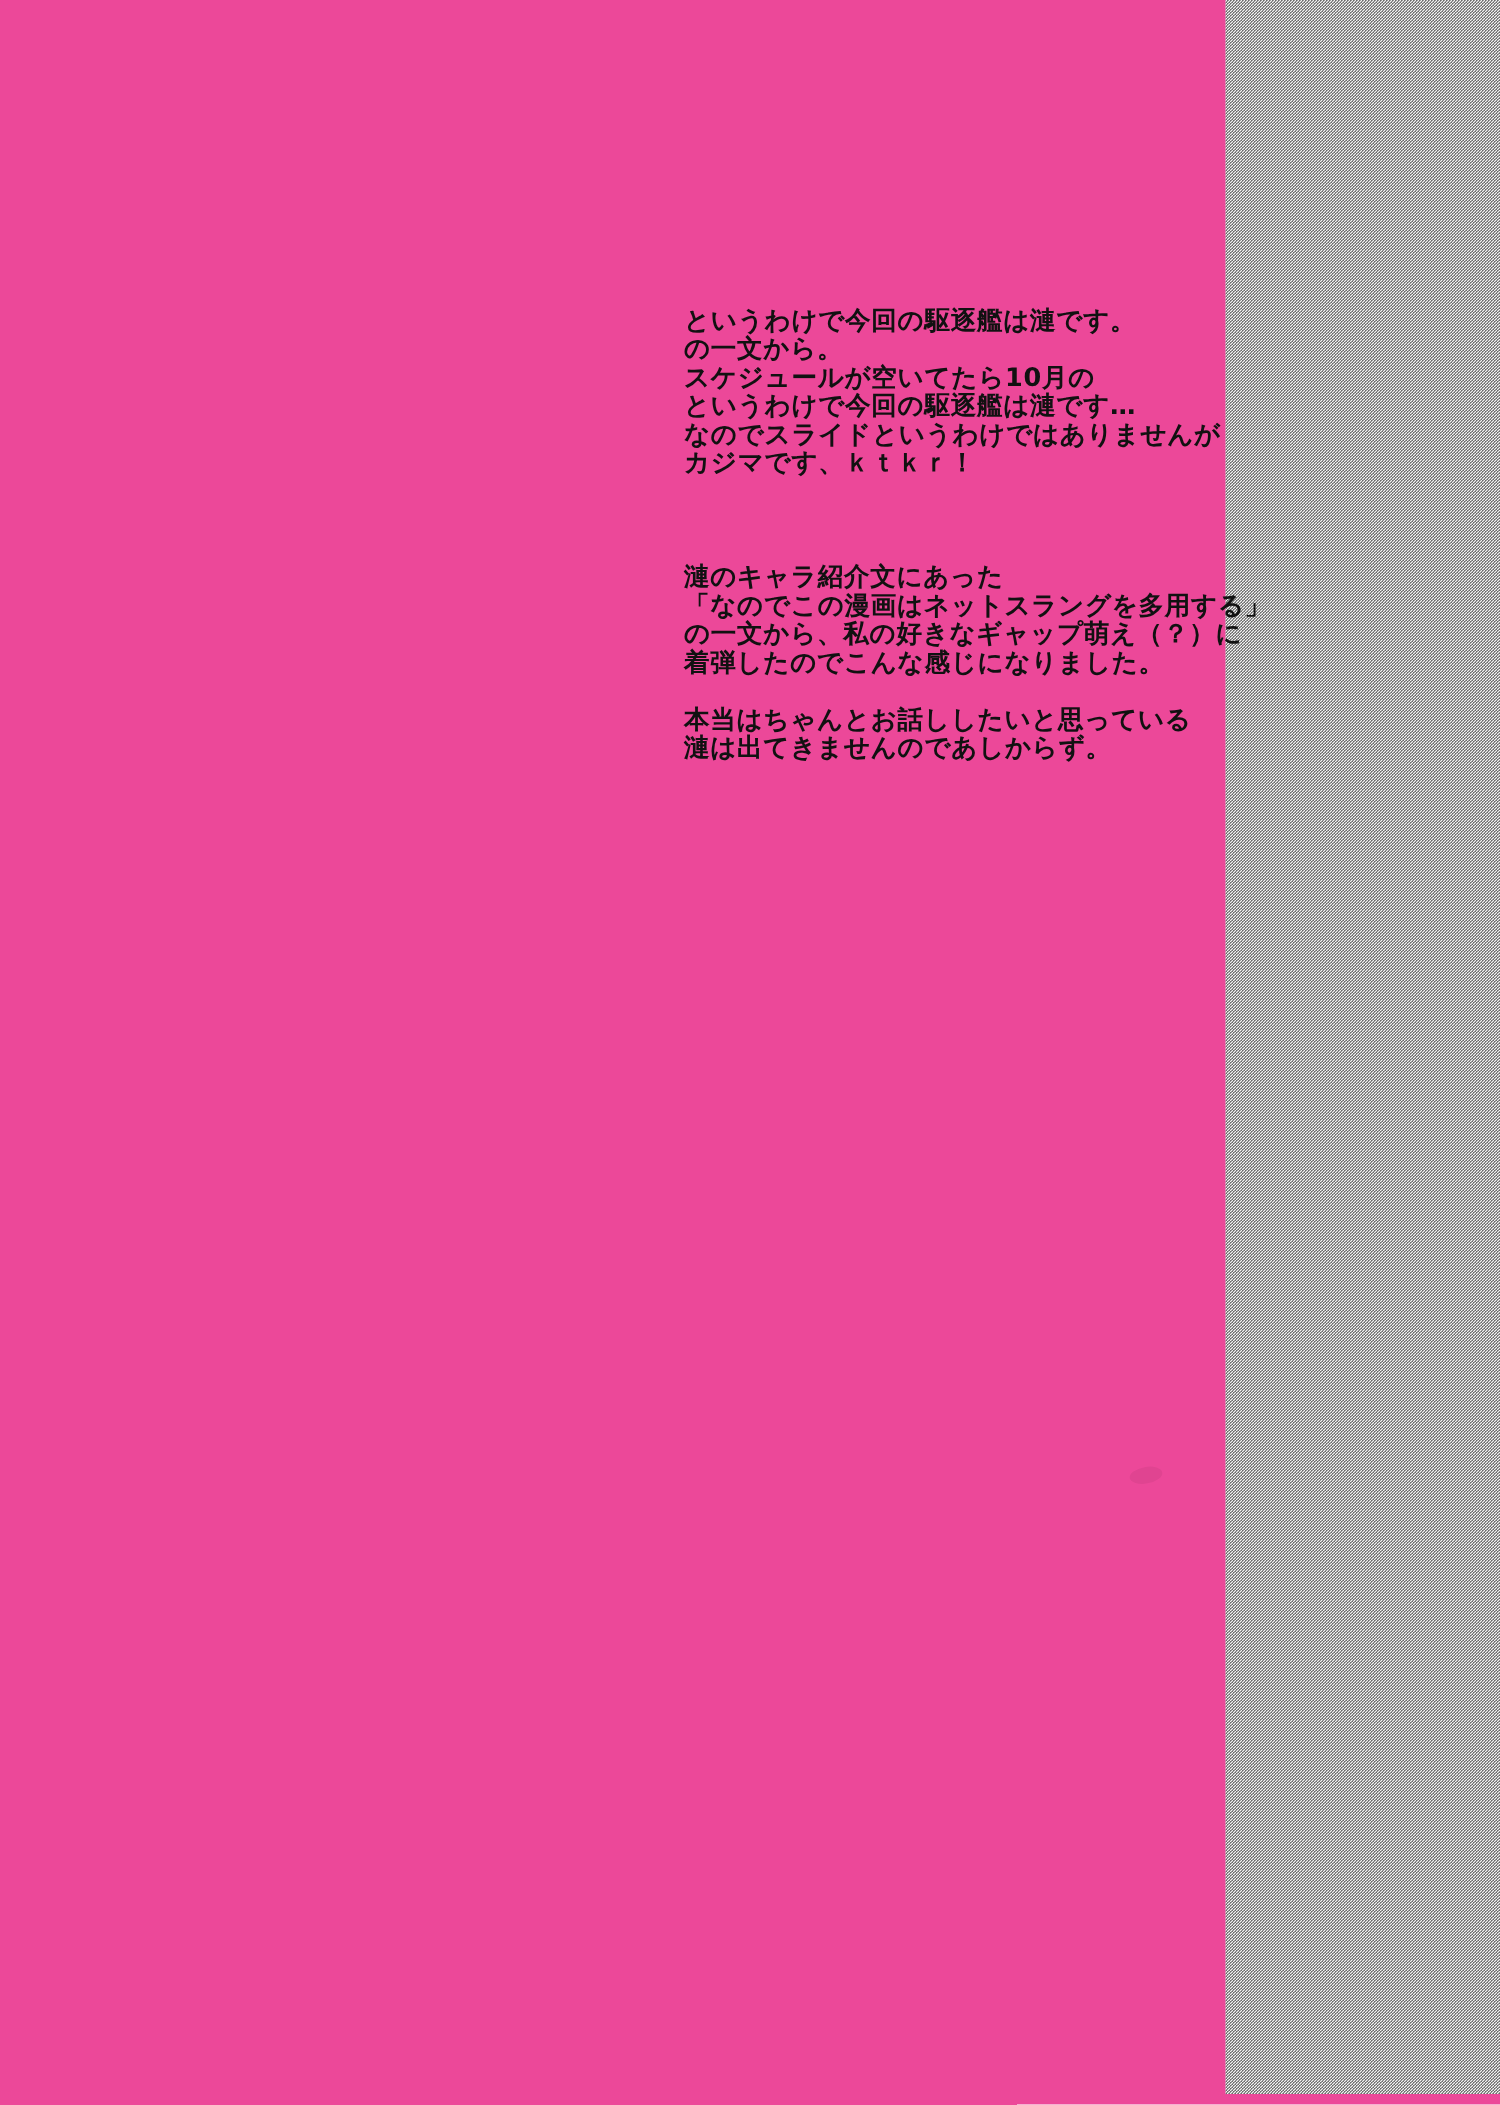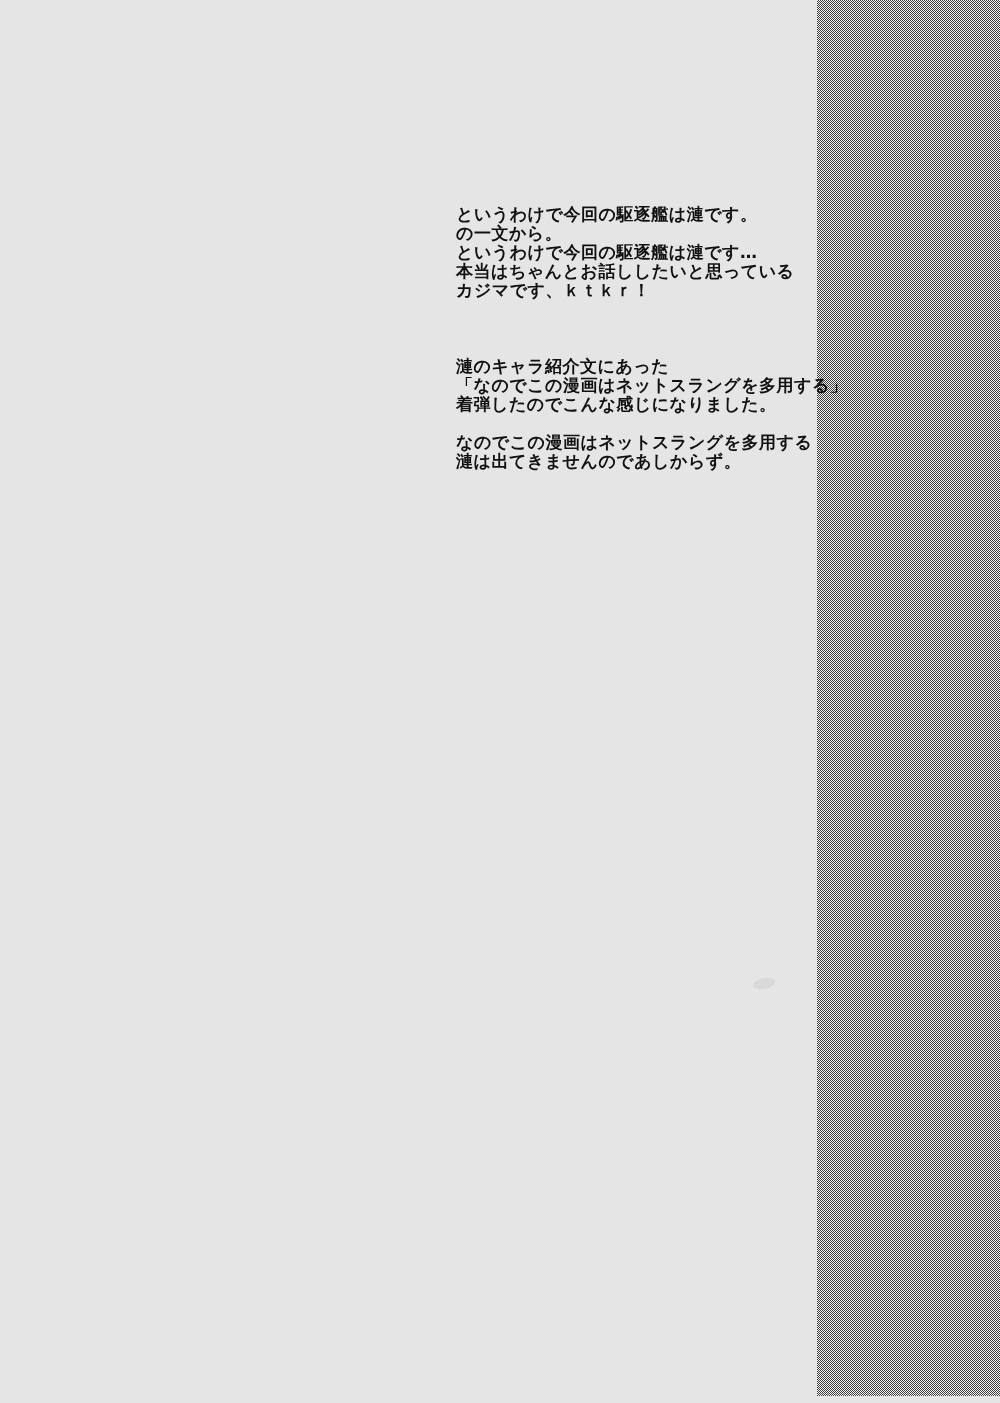--- a/index.html
+++ b/index.html
@@ -4,21 +4,21 @@
 <style>
   html, body {
     margin: 0;
     padding: 0;
     background: #ffffff;
   }
   .page {
     position: relative;
     width: 1000px;
     height: 1403px;
-    background: #e5e5e5;
+    background: #ec4899;
     overflow: hidden;
     font-family: "DejaVu Sans", sans-serif;
   }
   
   .tone-stripe {
     position: absolute;
     left: 817px;
     top: 0;
     width: 183px;
     height: 1396px;
@@ -63,31 +63,33 @@
 
   <div class="tone-stripe"></div>
 
   <div class="smudge"></div>
 
   <div class="afterword">
 
     <div class="para para-1">
       <div class="line">というわけで今回の駆逐艦は漣です。</div>
       <div class="line">の一文から。</div>
+      <div class="line">スケジュールが空いてたら10月の</div>
       <div class="line">というわけで今回の駆逐艦は漣です…</div>
-      <div class="line">本当はちゃんとお話ししたいと思っている</div>
+      <div class="line">なのでスライドというわけではありませんが</div>
       <div class="line">カジマです、ｋｔｋｒ！</div>
     </div>
 
     <div class="para para-2">
       <div class="line">漣のキャラ紹介文にあった</div>
       <div class="line">「なのでこの漫画はネットスラングを多用する」</div>
+      <div class="line">の一文から、私の好きなギャップ萌え（？）に</div>
       <div class="line">着弾したのでこんな感じになりました。</div>
     </div>
 
     <div class="para para-3">
-      <div class="line">なのでこの漫画はネットスラングを多用する</div>
+      <div class="line">本当はちゃんとお話ししたいと思っている</div>
       <div class="line">漣は出てきませんのであしからず。</div>
     </div>
 
   </div>
 
 </div>
 
 </body></html>

